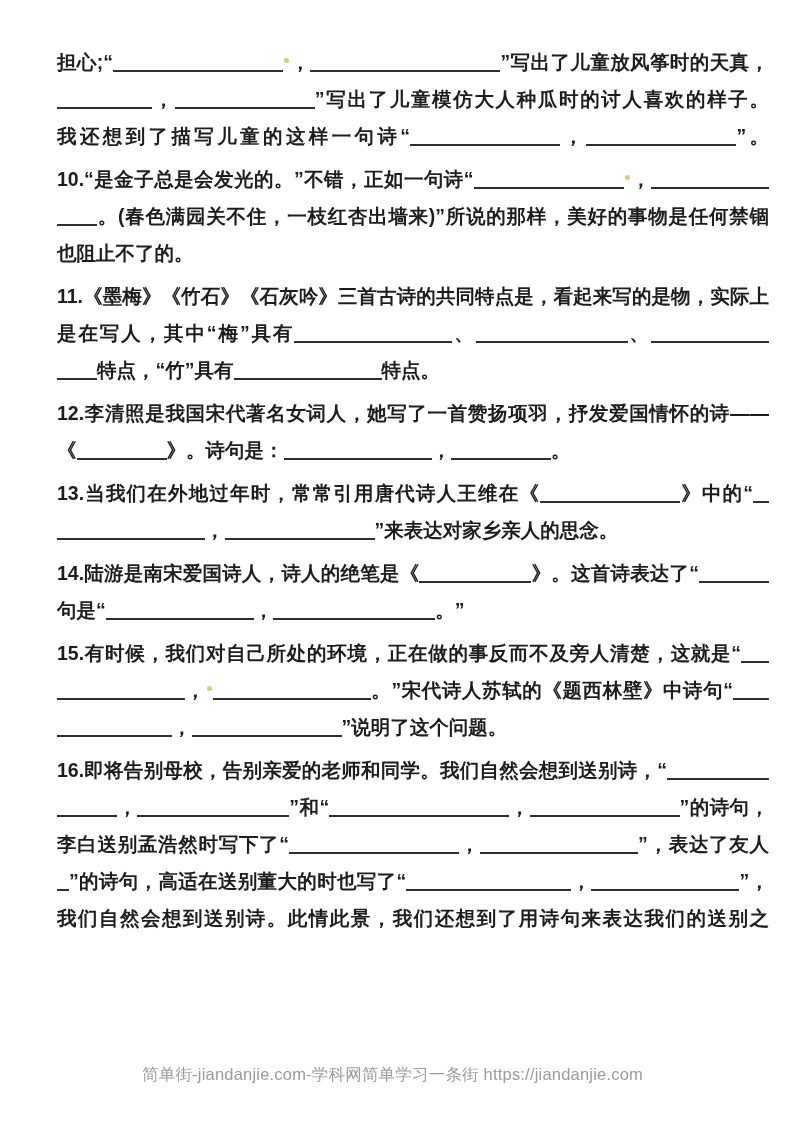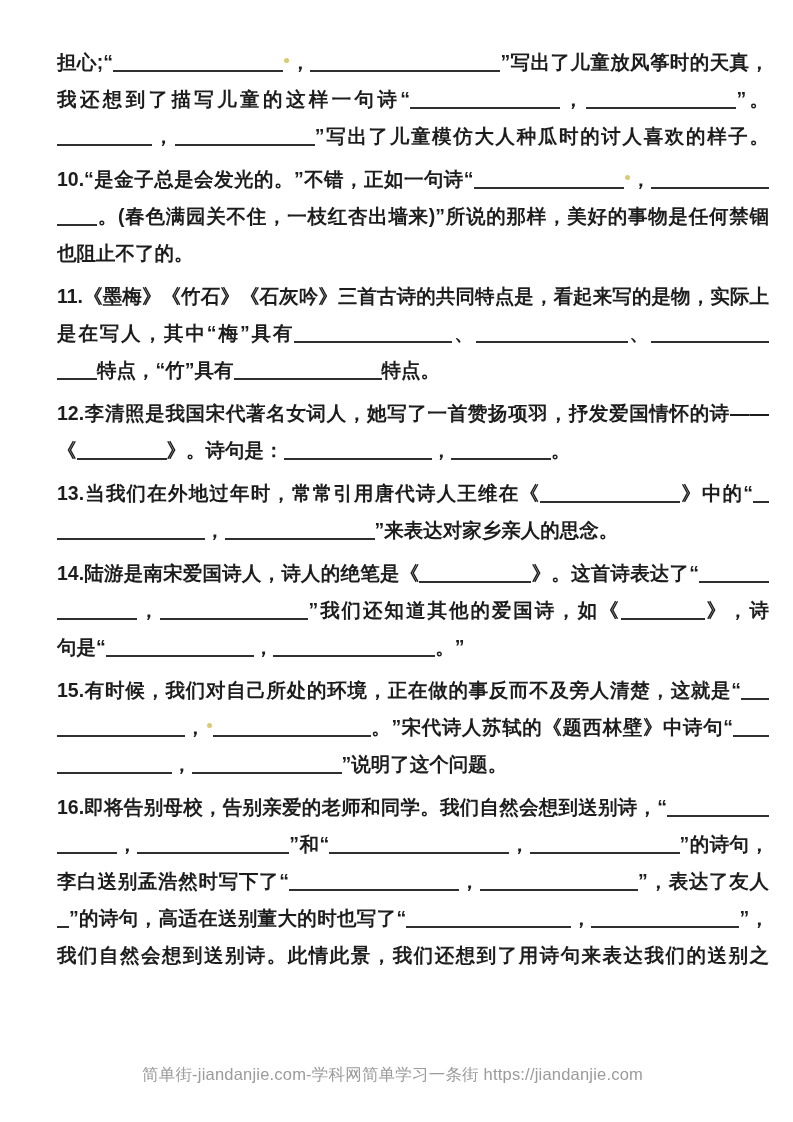--- a/index.html
+++ b/index.html
@@ -55,34 +55,33 @@
     font-size:16.5px;
     font-weight:400;
     letter-spacing:0.2px;
   }
 </style>
 </head>
 <body>
 
 <div class="doc">
     <div class="line just"><span class="run">担心;“</span><span class="blank" style="width: 170px;"></span><span class="dot"></span><span class="run">，</span><span class="blank" style="width: 190px;"></span><span class="run">”写出了儿童放风筝时的天真，</span></div>
+    <div class="line just"><span class="blank" style="width: 95px;"></span><span class="run">，</span><span class="blank" style="width: 140px;"></span><span class="run">”写出了儿童模仿大人种瓜时的讨人喜欢的样子。</span></div>
     <div class="line just"><span class="run">我还想到了描写儿童的这样一句诗“</span><span class="blank" style="width: 150px;"></span><span class="run">，</span><span class="blank" style="width: 150px;"></span><span class="run">”。</span></div>
-    <div class="line just"><span class="blank" style="width: 95px;"></span><span class="run">，</span><span class="blank" style="width: 140px;"></span><span class="run">”写出了儿童模仿大人种瓜时的讨人喜欢的样子。</span></div>
     <div class="line just item"><span class="run">10.“是金子总是会发光的。”不错，正如一句诗“</span><span class="blank" style="width: 150px;"></span><span class="dot"></span><span class="run">，</span><span class="blank" style="width: 118px;"></span></div>
     <div class="line just"><span class="blank" style="width: 40px;"></span><span class="run">。(春色满园关不住，一枝红杏出墙来)”所说的那样，美好的事物是任何禁锢</span></div>
     <div class="line"><span class="run">也阻止不了的。</span></div>
     <div class="line just item"><span class="run">11.《墨梅》《竹石》《石灰吟》三首古诗的共同特点是，看起来写的是物，实际上</span></div>
     <div class="line just"><span class="run">是在写人，其中“梅”具有</span><span class="blank" style="width: 158px;"></span><span class="run">、</span><span class="blank" style="width: 152px;"></span><span class="run">、</span><span class="blank" style="width: 118px;"></span></div>
     <div class="line"><span class="blank" style="width: 40px;"></span><span class="run">特点，“竹”具有</span><span class="blank" style="width: 148px;"></span><span class="run">特点。</span></div>
     <div class="line just item"><span class="run">12.李清照是我国宋代著名女词人，她写了一首赞扬项羽，抒发爱国情怀的诗——</span></div>
     <div class="line"><span class="run">《</span><span class="blank" style="width: 90px;"></span><span class="run">》。诗句是：</span><span class="blank" style="width: 148px;"></span><span class="run">，</span><span class="blank" style="width: 100px;"></span><span class="run">。</span></div>
     <div class="line just item"><span class="run">13.当我们在外地过年时，常常引用唐代诗人王维在《</span><span class="blank" style="width: 140px;"></span><span class="run">》中的“</span><span class="blank" style="width: 16px;"></span></div>
     <div class="line"><span class="blank" style="width: 148px;"></span><span class="run">，</span><span class="blank" style="width: 150px;"></span><span class="run">”来表达对家乡亲人的思念。</span></div>
     <div class="line just item"><span class="run">14.陆游是南宋爱国诗人，诗人的绝笔是《</span><span class="blank" style="width: 112px;"></span><span class="run">》。这首诗表达了“</span><span class="blank" style="width: 70px;"></span></div>
-    <div class="line just"><span class="blank" style="width: 80px;"></span><span class="run">，</span><span class="blank" style="width: 148px;"></span><span class="run">”我们还知道其他的爱国诗，如《</span><span class="blank" style="width: 84px;"></span><span class="run">》，诗</span></div>
     <div class="line"><span class="run">句是“</span><span class="blank" style="width: 148px;"></span><span class="run">，</span><span class="blank" style="width: 162px;"></span><span class="run">。”</span></div>
     <div class="line just item"><span class="run">15.有时候，我们对自己所处的环境，正在做的事反而不及旁人清楚，这就是“</span><span class="blank" style="width: 28px;"></span></div>
     <div class="line just"><span class="blank" style="width: 128px;"></span><span class="run">，</span><span class="dot"></span><span class="blank" style="width: 158px;"></span><span class="run">。”宋代诗人苏轼的《题西林壁》中诗句“</span><span class="blank" style="width: 36px;"></span></div>
     <div class="line"><span class="blank" style="width: 115px;"></span><span class="run">，</span><span class="blank" style="width: 150px;"></span><span class="run">”说明了这个问题。</span></div>
     <div class="line just item"><span class="run">16.即将告别母校，告别亲爱的老师和同学。我们自然会想到送别诗，“</span><span class="blank" style="width: 102px;"></span></div>
     <div class="line just"><span class="blank" style="width: 60px;"></span><span class="run">，</span><span class="blank" style="width: 152px;"></span><span class="run">”和“</span><span class="blank" style="width: 180px;"></span><span class="run">，</span><span class="blank" style="width: 150px;"></span><span class="run">”的诗句，</span></div>
     <div class="line just"><span class="run">李白送别孟浩然时写下了“</span><span class="blank" style="width: 170px;"></span><span class="run">，</span><span class="blank" style="width: 158px;"></span><span class="run">”，表达了友人</span></div>
     <div class="line just"><span class="blank" style="width: 12px;"></span><span class="run">”的诗句，高适在送别董大的时也写了“</span><span class="blank" style="width: 165px;"></span><span class="run">，</span><span class="blank" style="width: 148px;"></span><span class="run">”，</span></div>
     <div class="line just"><span class="run">我们自然会想到送别诗。此情此景，我们还想到了用诗句来表达我们的送别之</span></div>
   </div>

